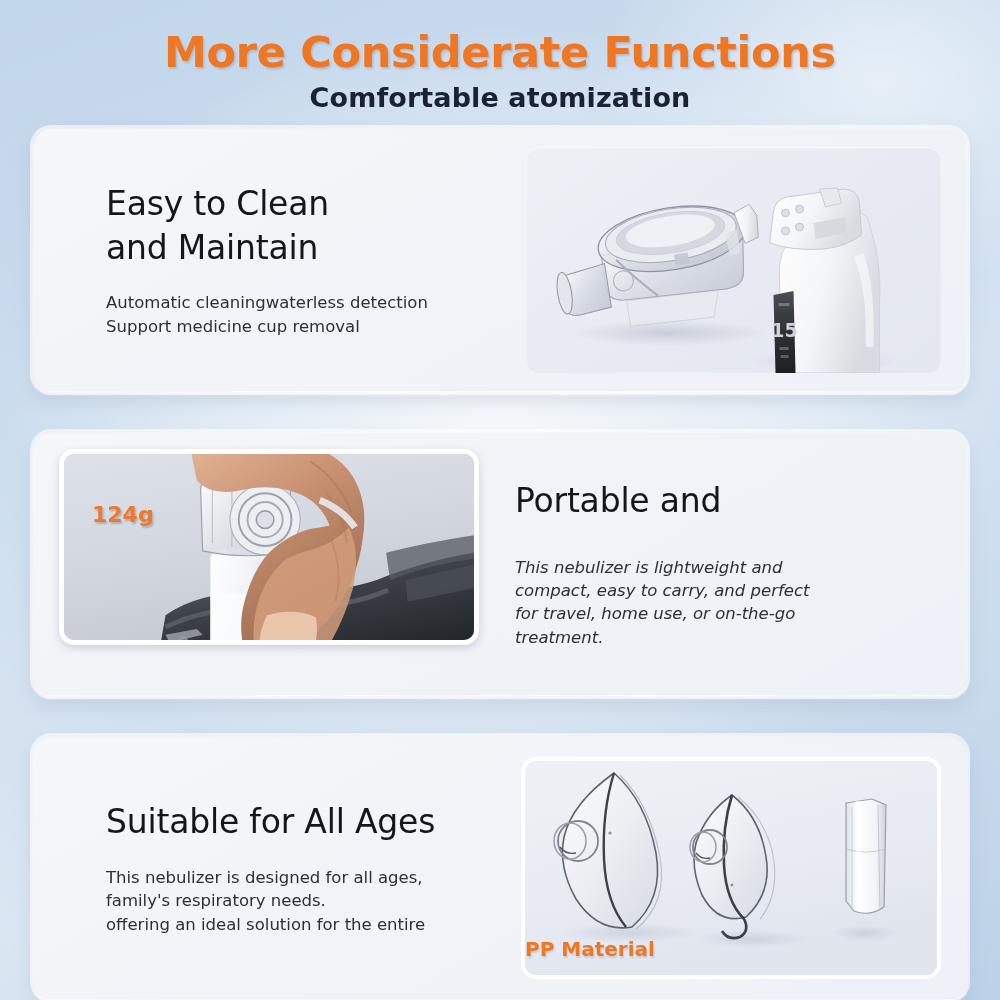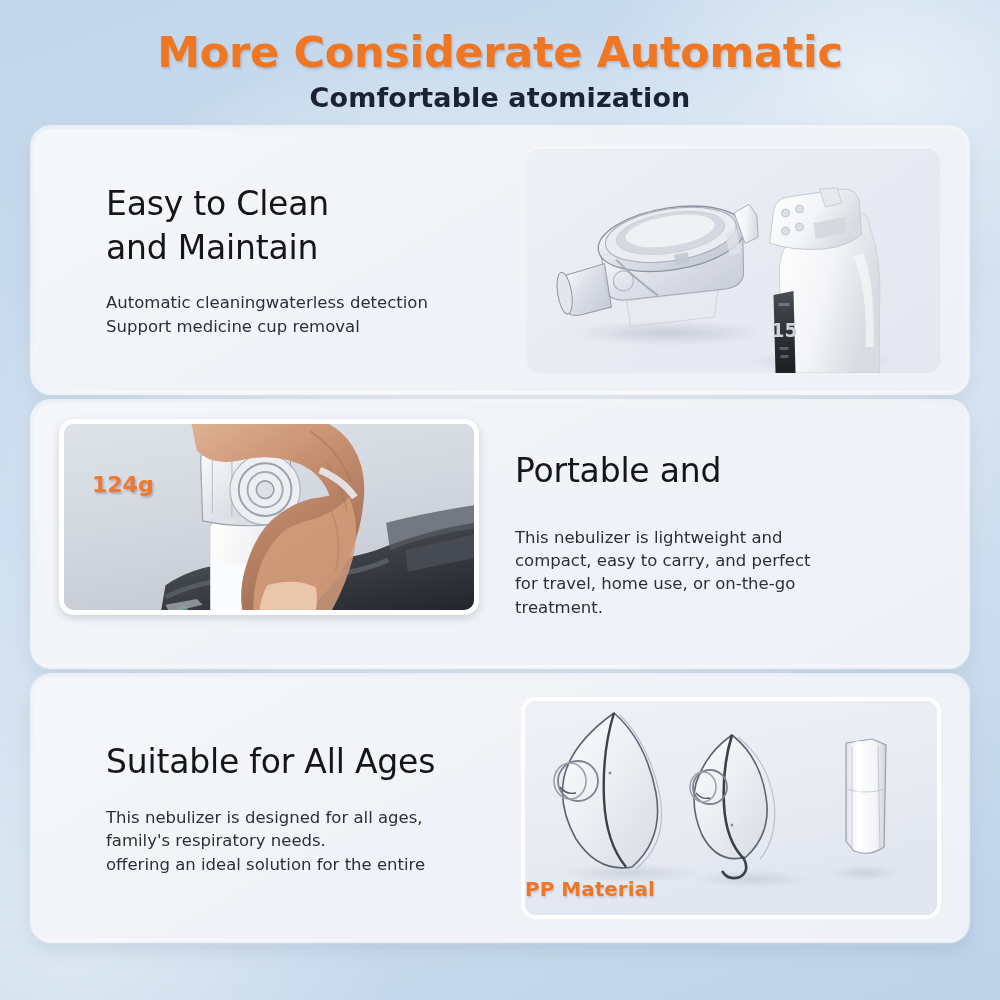--- a/index.html
+++ b/index.html
@@ -34,21 +34,21 @@
 
   .sub-title {
     margin-top:7px;
     font-size:27px;
     font-weight:700;
     color:#1b2233;
     letter-spacing:0.1px;
   }
 
   
-  .cards { margin-top:16px; padding:0 34px; display:flex; flex-direction:column; gap:12px; }
+  .cards { margin-top:16px; padding:0 34px; display:flex; flex-direction:column; gap:42px; }
 
   .card {
     position:relative;
     height:262px;
     border-radius:17px;
     background:linear-gradient(150deg,#f6f7fa 0%,#f1f3f8 45%,#eef1f7 100%);
     box-shadow:
       0 2px 5px rgba(255,255,255,0.95),
       0 0 0 4px rgba(255,255,255,0.62),
       0 9px 20px rgba(120,140,165,0.25);
@@ -68,21 +68,21 @@
     line-height:1.32;
     letter-spacing:-0.2px;
   }
   .card-body {
     margin-top:22px;
     font-size:16.5px;
     font-weight:400;
     color:#2b2f38;
     line-height:1.42;
   }
-  .card-2 .card-body { margin-top:33px; }
+  .card-2 .card-body { margin-top:33px;font-style:italic; }
 
   
   .media {
     position:relative;
     border-radius:13px;
     overflow:hidden;
   }
 
   
   .media-products {
@@ -122,21 +122,21 @@
     text-shadow:1.5px 2px 2px rgba(90,90,110,0.35);
     z-index:5;
   }
 
   .svg-fill { position:absolute; inset:0; width:100%; height:100%; }
 </style>
 </head>
 <body>
 
 <div class="header">
-  <div class="main-title">More Considerate Automatic</div>
+  <div class="main-title">More Considerate Functions</div>
   <div class="sub-title">Comfortable atomization</div>
 </div>
 
 <div class="cards">
 
   <div class="card card-1">
     <div class="card-text">
       <div class="card-heading">
         <div>Easy to Clean</div>
         <div>and Maintain</div>

